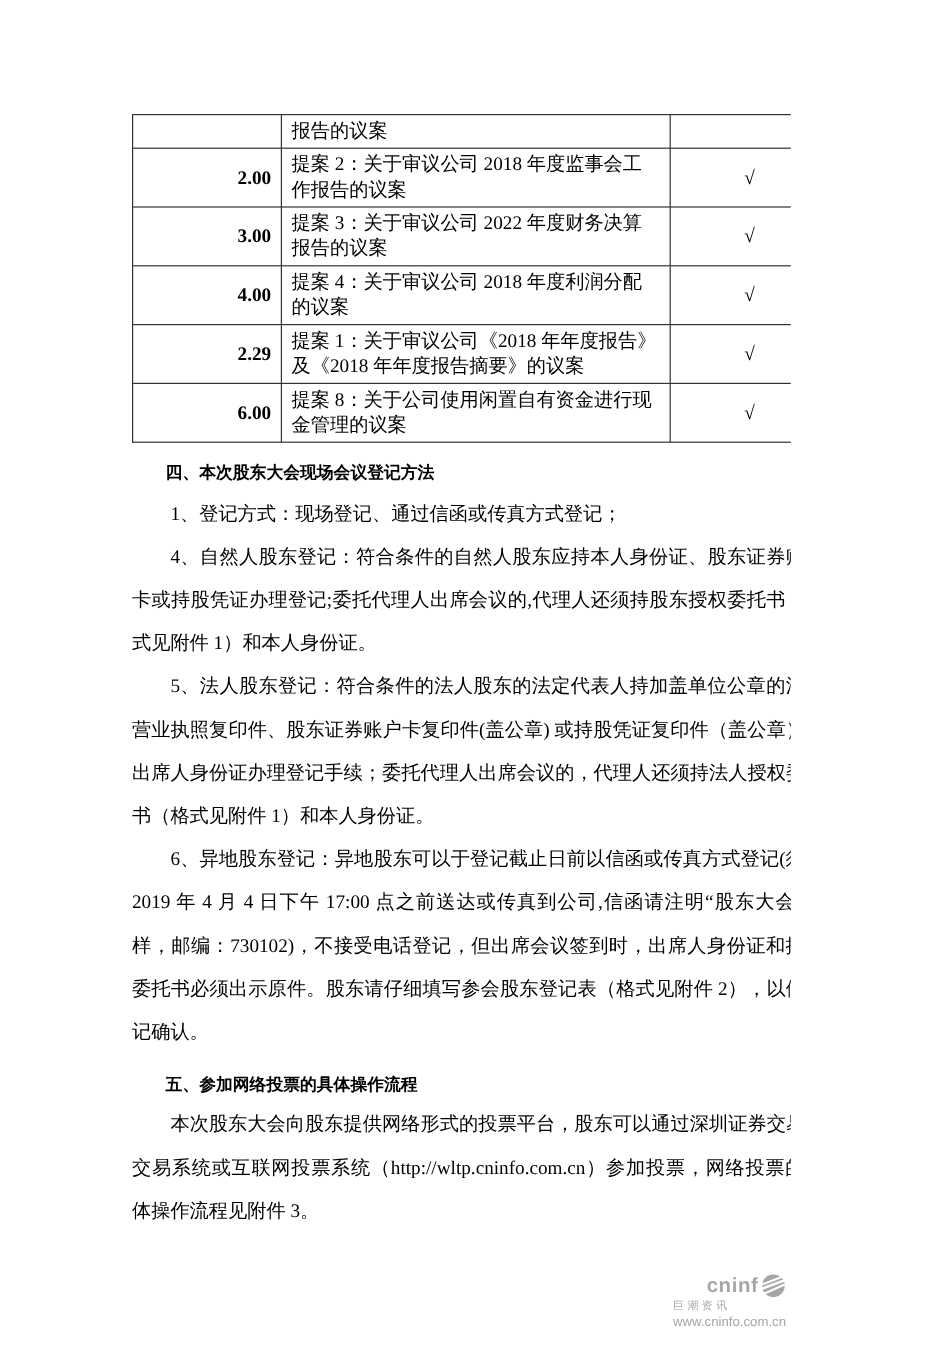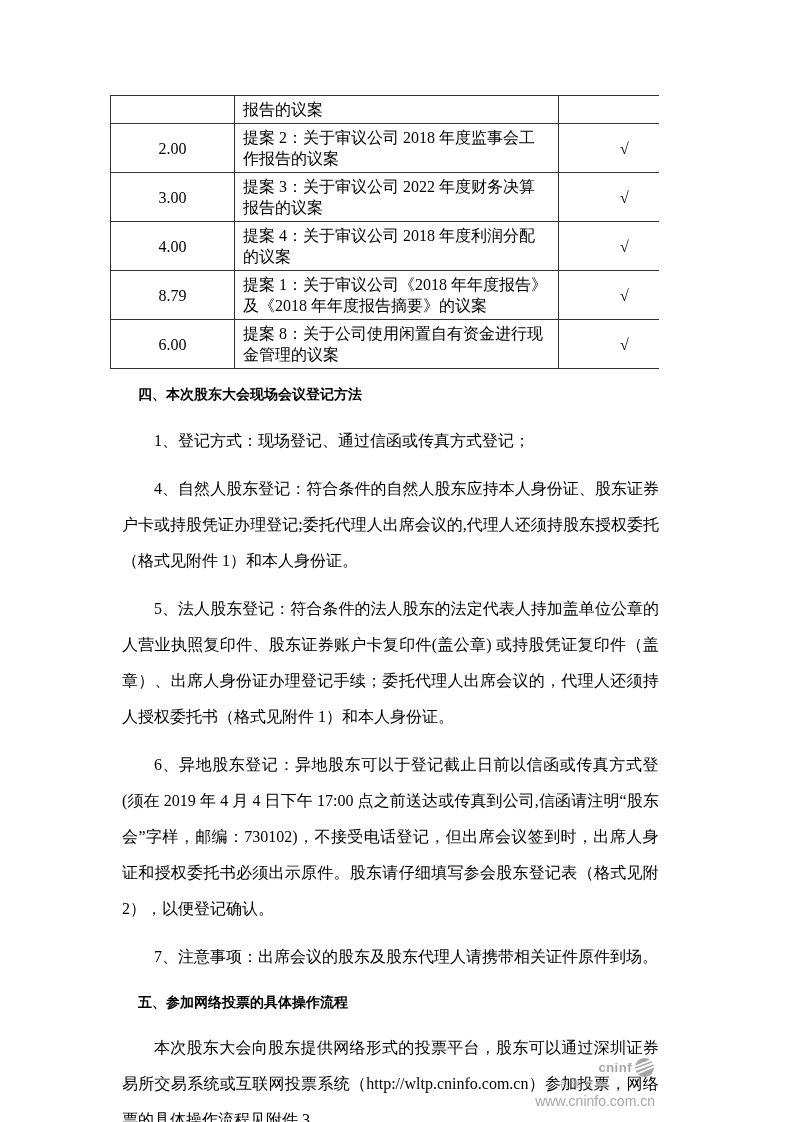--- a/index.html
+++ b/index.html
@@ -28,70 +28,70 @@
     border-collapse: collapse;
     width: 577px;
     table-layout: fixed;
   }
   table.proposals td {
     border: 1px solid #333333;
     line-height: 21px;
     padding: 3px 8px;
     vertical-align: middle;
   }
-  td.col-num   { width: 107px; text-align: center; }
+  td.col-num   { width: 107px; text-align: right; font-weight: bold; }
   td.col-text  { width: 307px; text-align: left; }
   td.col-vote  { width: 115px; text-align: center; }
   tr.partial td { height: 20px; vertical-align: top; }
   tr.full td { height: 38px; }
   .heading {
     font-family: Liberation Serif, serif;
     font-weight: bold;
     font-size: 14px;
     text-indent: 2em;
     line-height: 2.25;
     margin: 0;
     margin-top: 10px;
   }
   p.para {
-    margin: 12px;
+    margin: 0;
     text-indent: 2em;
     line-height: 2.25;
     text-align: justify;
   }
   .logo {
     position: absolute;
     right: 4px;
     bottom: 12px;
     text-align: center;
     line-height: 1.25;
   }
   .logo-top {
     display: flex;
     align-items: center;
     justify-content: flex-end;
     gap: 2px;
   }
   .logo-brand {
     font-family: "Liberation Sans", "DejaVu Sans", sans-serif;
     font-weight: bold;
-    font-size: 13px;
+    font-size: 17px;
     letter-spacing: 0.5px;
   }
   .logo-cn {
     font-family: "Liberation Sans", "DejaVu Sans", sans-serif;
     font-size: 9px;
     letter-spacing: 3px;
     margin-top: 1px;
-    text-align: center;
+    text-align: left;
     padding-right: 22px;
   }
   .logo-url {
     font-family: "Liberation Sans", "DejaVu Sans", sans-serif;
-    font-size: 14px;
+    font-size: 11px;
     margin-top: 2px;
     text-align: center;
   }
 </style>
 </head>
 <body>
 
 <div class="page">
   <div class="content">
 
@@ -111,39 +111,38 @@
           <td class="col-num">3.00</td>
           <td class="col-text">提案 3：关于审议公司 2022 年度财务决算报告的议案</td>
           <td class="col-vote">√</td>
         </tr>
         <tr class="full">
           <td class="col-num">4.00</td>
           <td class="col-text">提案 4：关于审议公司 2018 年度利润分配的议案</td>
           <td class="col-vote">√</td>
         </tr>
         <tr class="full">
-          <td class="col-num">8.79</td>
+          <td class="col-num">2.29</td>
           <td class="col-text">提案 1：关于审议公司《2018 年年度报告》及《2018 年年度报告摘要》的议案</td>
           <td class="col-vote">√</td>
         </tr>
         <tr class="full">
           <td class="col-num">6.00</td>
           <td class="col-text">提案 8：关于公司使用闲置自有资金进行现金管理的议案</td>
           <td class="col-vote">√</td>
         </tr>
       </tbody>
     </table>
 
     <div class="heading">四、本次股东大会现场会议登记方法</div>
 
     <p class="para">1、登记方式：现场登记、通过信函或传真方式登记；</p>
     <p class="para">4、自然人股东登记：符合条件的自然人股东应持本人身份证、股东证券账户卡或持股凭证办理登记;委托代理人出席会议的,代理人还须持股东授权委托书（格式见附件 1）和本人身份证。</p>
     <p class="para">5、法人股东登记：符合条件的法人股东的法定代表人持加盖单位公章的法人营业执照复印件、股东证券账户卡复印件(盖公章) 或持股凭证复印件（盖公章）、出席人身份证办理登记手续；委托代理人出席会议的，代理人还须持法人授权委托书（格式见附件 1）和本人身份证。</p>
     <p class="para">6、异地股东登记：异地股东可以于登记截止日前以信函或传真方式登记(须在 2019 年 4 月 4 日下午 17:00 点之前送达或传真到公司,信函请注明“股东大会”字样，邮编：730102)，不接受电话登记，但出席会议签到时，出席人身份证和授权委托书必须出示原件。股东请仔细填写参会股东登记表（格式见附件 2），以便登记确认。</p>
-    <p class="para">7、注意事项：出席会议的股东及股东代理人请携带相关证件原件到场。</p>
 
     <div class="heading">五、参加网络投票的具体操作流程</div>
     <p class="para">本次股东大会向股东提供网络形式的投票平台，股东可以通过深圳证券交易所交易系统或互联网投票系统（http://wltp.cninfo.com.cn）参加投票，网络投票的具体操作流程见附件 3。</p>
 
   </div>
 
   <div class="logo" style="color:#a6a6a6;">
     <div class="logo-top">
       <span class="logo-brand">cninf</span>
       <span>

